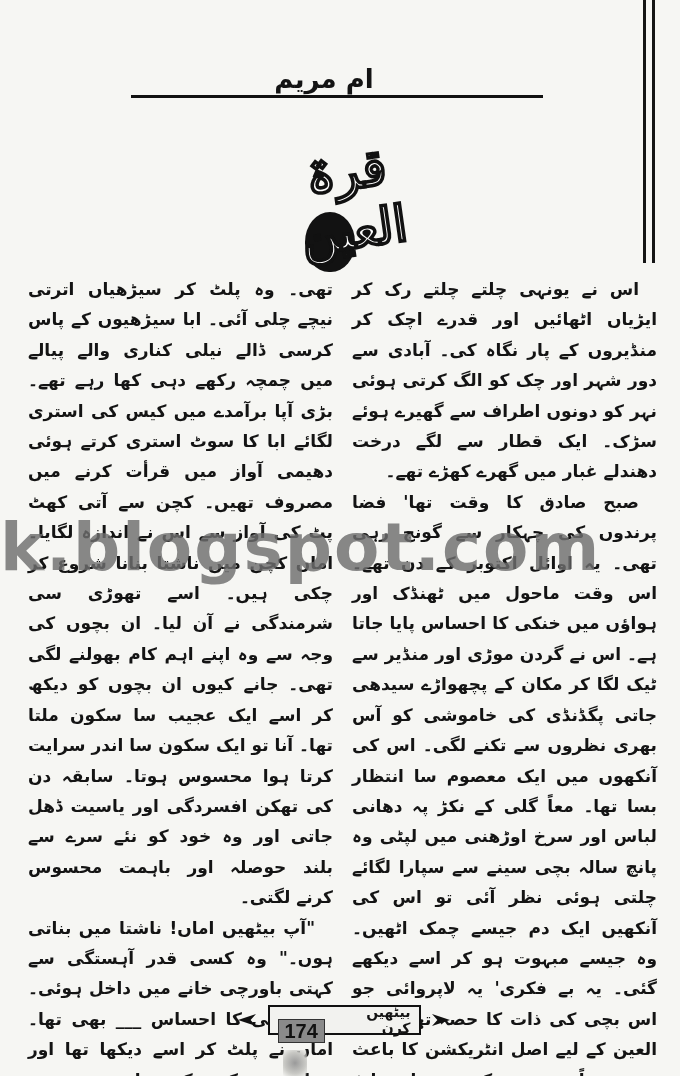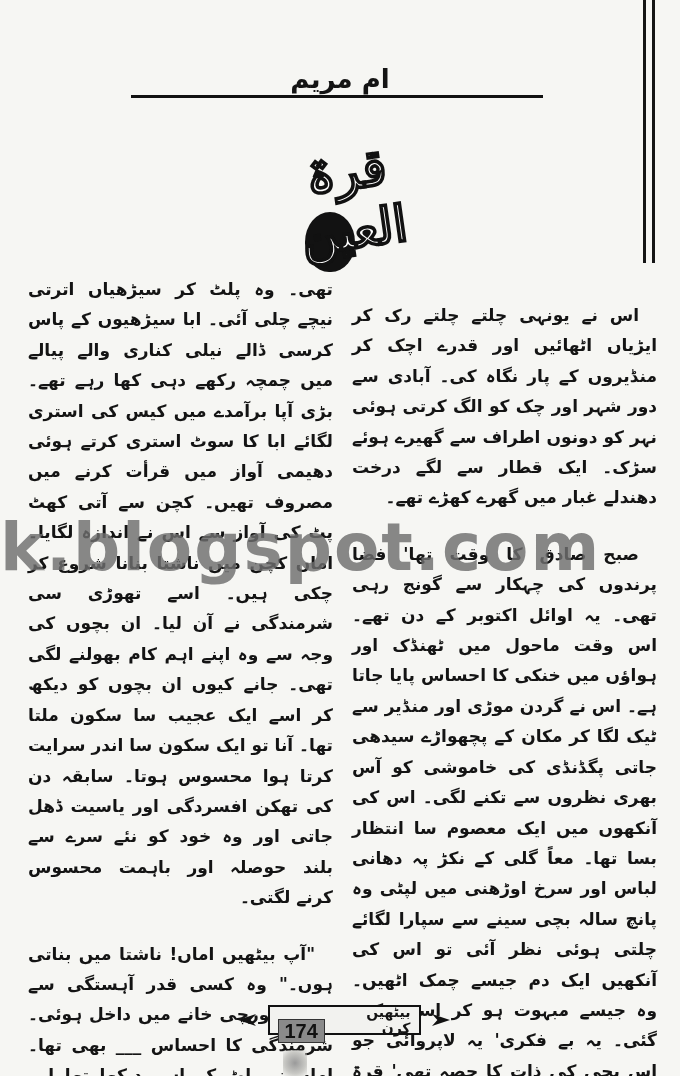--- a/index.html
+++ b/index.html
@@ -8,21 +8,21 @@
     background:#f6f6f3;
     font-family:"DejaVu Sans", sans-serif;
     color:#141414;
   }
   .page { position:absolute; inset:0; }
   .vbar {
     position:absolute; left:643px; top:0; width:12px; height:263px;
     border-left:3px solid #151515; border-right:3px solid #151515; box-sizing:border-box;
   }
   .author {
-    position:absolute; left:210px; top:64px; width:260px; text-align:center;
+    position:absolute; left:194px; top:64px; width:260px; text-align:center;
     font-size:26px; font-weight:bold; direction:rtl; letter-spacing:1px;
   }
   .rule {
     position:absolute; left:131px; top:95px; width:412px; height:3px; background:#111;
   }
   .title-wrap {
     position:absolute; left:250px; top:112px; width:200px; height:160px;
   }
   .title {
     position:absolute; left:0; top:30px; width:200px; text-align:center;
@@ -34,21 +34,21 @@
     position:absolute; left:55px; top:100px; width:50px; height:60px;
     background:#121212; border-radius:50% 50% 48% 48%;
   }
   .col {
     position:absolute; top:274px; width:305px; direction:rtl; text-align:justify;
     font-size:17px; line-height:30.4px; font-weight:bold;
   }
   .col p { margin:0; }
   .col-right { left:352px; }
   .col-left  { left:28px; }
-  .col p.indent { text-indent:18px;margin-top:26px; }
+  .col p.indent { text-indent:18px; }
   .watermark {
     position:absolute; left:0; top:518px; width:420px; height:60px;
     font-family:"DejaVu Sans", sans-serif; font-weight:bold; font-size:66px;
     color:rgba(110,110,110,0.82); line-height:60px; white-space:nowrap;
     letter-spacing:2px; pointer-events:none;
   }
   .footer {
     position:absolute; left:238px; top:1004px; width:212px; height:32px;
     display:flex; align-items:center; justify-content:center;
   }

